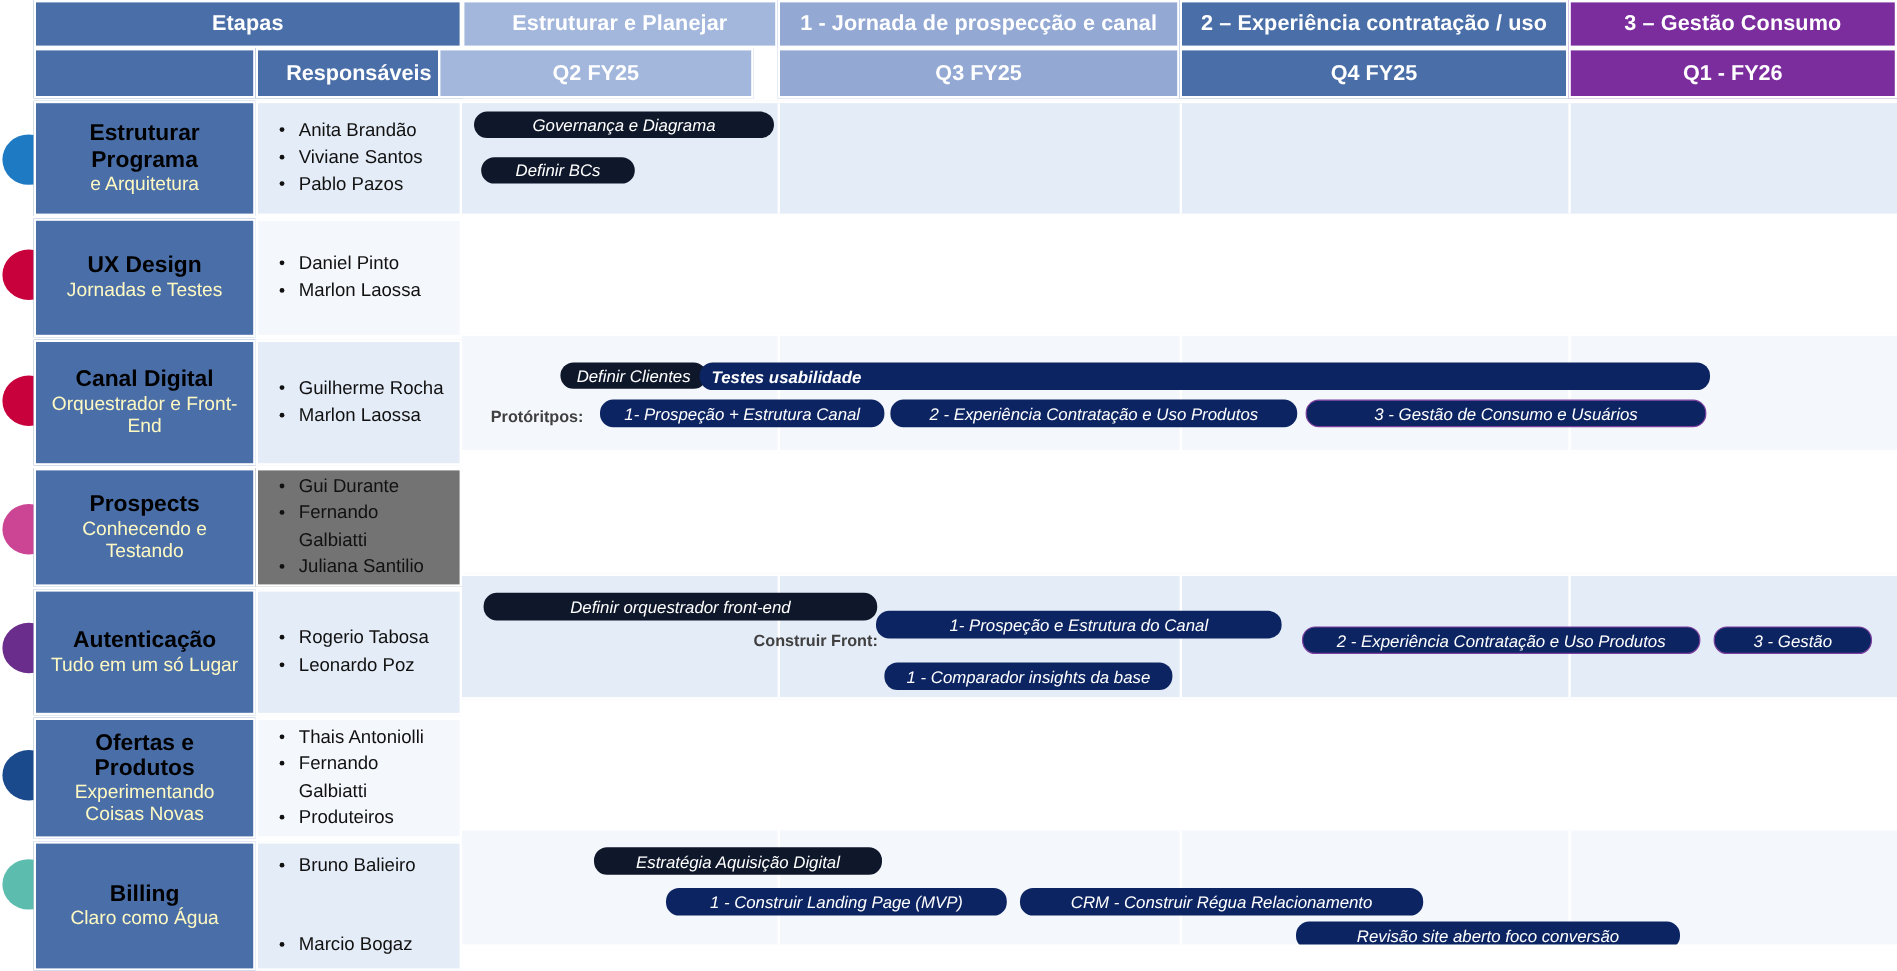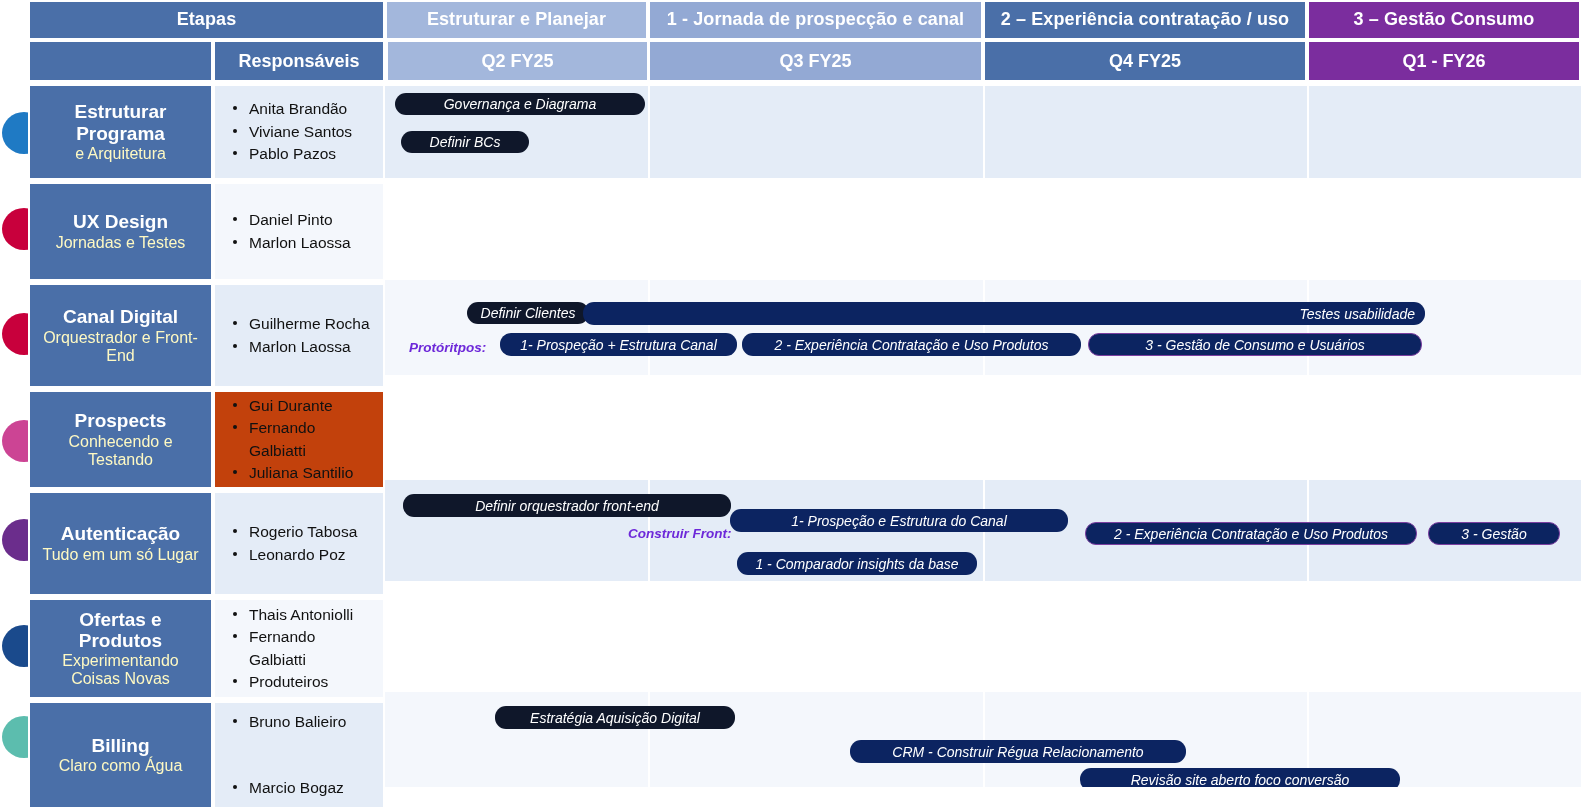--- a/index.html
+++ b/index.html
@@ -21,21 +21,21 @@
     color:#ffffff;font-size:18px;font-weight:600;
     border:2px solid #ffffff;text-align:center;
   }
 
   
   .etapa{
     background:#4a6fa8;border:2px solid #ffffff;
     display:flex;flex-direction:column;align-items:center;justify-content:center;
     text-align:center;padding:4px 6px;
   }
-  .etapa .t1{color:#ffffff;font-size:19px;font-weight:600;line-height:1.12;}
+  .etapa .t1{color:#000000;font-size:19px;font-weight:600;line-height:1.12;}
   .etapa .t2{color:#fef9c3;font-size:16px;font-weight:400;line-height:1.12;margin-top:1px;}
 
   
   .owners{
     background:#e4ecf7;border:2px solid #ffffff;
     display:flex;flex-direction:column;justify-content:center;
     padding:4px 8px 4px 16px;
   }
   .owners .ow{
     color:#111111;font-size:15.5px;line-height:1.45;position:relative;padding-left:18px;
@@ -54,25 +54,25 @@
     display:flex;align-items:center;
     font-style:italic;font-size:14px;color:#ffffff;
     white-space:nowrap;overflow:hidden;
     box-sizing:border-box;
   }
   .bar.light{background:#0f172a;}
   .bar.dark{background:#0c2461;}
   .bar.dark.outline{border:1px solid #7b3fa0;}
   .bar .lbl{width:100%;padding:0 10px;}
   .bar .lbl.c{text-align:center;}
-  .bar .lbl.r{text-align:right;}
+  .bar .lbl.r{text-align:left;font-weight:bold;}
 
   
   .sidelbl{
-    position:absolute;font-style:italic;font-weight:700;font-size:13.5px;color:#6d28d9;
+    position:absolute;font-weight:700;font-size:13.5px;color:#404040;
     white-space:nowrap;
   }
 
   
   .dot{position:absolute;border-radius:50%;}
 
   .rowbg{background:#e4ecf7;}
   .rowbg.alt{background:#f4f7fc;}
 </style>
 </head>
@@ -93,21 +93,21 @@
     <span>2 – Experiência contratação / uso</span>
   </div>
   <div class="abs phase" style="left:1307px;top:0;width:274px;height:40px;background:#7b2d9e;">
     <span>3 – Gestão Consumo</span>
   </div>
 
   <div class="abs quarter" style="left:28px;top:40px;width:185px;height:42px;background:#4a6fa8;"></div>
   <div class="abs quarter" style="left:213px;top:40px;width:172px;height:42px;background:#4a6fa8;">
     <span>Responsáveis</span>
   </div>
-  <div class="abs quarter" style="left:386px;top:40px;width:263px;height:42px;background:#a3b7dc;">
+  <div class="abs quarter" style="left:365px;top:40px;width:263px;height:42px;background:#a3b7dc;">
     <span>Q2 FY25</span>
   </div>
   <div class="abs quarter" style="left:648px;top:40px;width:335px;height:42px;background:#93a9d4;">
     <span>Q3 FY25</span>
   </div>
   <div class="abs quarter" style="left:983px;top:40px;width:324px;height:42px;background:#4a6fa8;">
     <span>Q4 FY25</span>
   </div>
   <div class="abs quarter" style="left:1307px;top:40px;width:274px;height:42px;background:#7b2d9e;">
     <span>Q1 - FY26</span>
@@ -206,33 +206,36 @@
     <div class="bar dark" style="left:352px;top:72px;width:240px;height:23px;">
       <span class="lbl c">1 - Comparador insights da base</span>
     </div>
   </div>
 
   <div class="abs dot" style="left:2px;top:420px;width:44px;height:42px;background:#cc4494;"></div>
   <div class="abs etapa" style="left:28px;top:390px;width:185px;height:99px;">
     <div class="t1">Prospects</div>
     <div class="t2">Conhecendo e Testando</div>
   </div>
-  <div class="abs owners" style="left:213px;top:390px;width:172px;height:99px;background:#c2410c;">
+  <div class="abs owners" style="left:213px;top:390px;width:172px;height:99px;background:#737373;">
     <div class="ow">Gui Durante</div>
     <div class="ow">Fernando Galbiatti</div>
     <div class="ow">Juliana Santilio</div>
   </div>
   <div class="abs track rowbg alt" style="left:385px;top:390px;width:1196px;height:99px;">
     <div class="qcol" style="left:0;width:263px;"></div>
     <div class="qcol" style="left:263px;width:335px;"></div>
     <div class="qcol" style="left:598px;width:324px;"></div>
     <div class="qcol" style="left:922px;width:274px;border-right:none;"></div>
 
     <div class="bar light" style="left:110px;top:14px;width:240px;height:23px;">
       <span class="lbl c">Estratégia Aquisição Digital</span>
+    </div>
+    <div class="bar dark" style="left:170px;top:48px;width:284px;height:23px;">
+      <span class="lbl c">1 - Construir Landing Page (MVP)</span>
     </div>
     <div class="bar dark" style="left:465px;top:48px;width:336px;height:23px;">
       <span class="lbl c">CRM - Construir Régua Relacionamento</span>
     </div>
     <div class="bar dark" style="left:695px;top:76px;width:320px;height:23px;">
       <span class="lbl c">Revisão site aberto foco conversão</span>
     </div>
   </div>
 
   <div class="abs dot" style="left:2px;top:519px;width:44px;height:42px;background:#6b2d8c;"></div>

